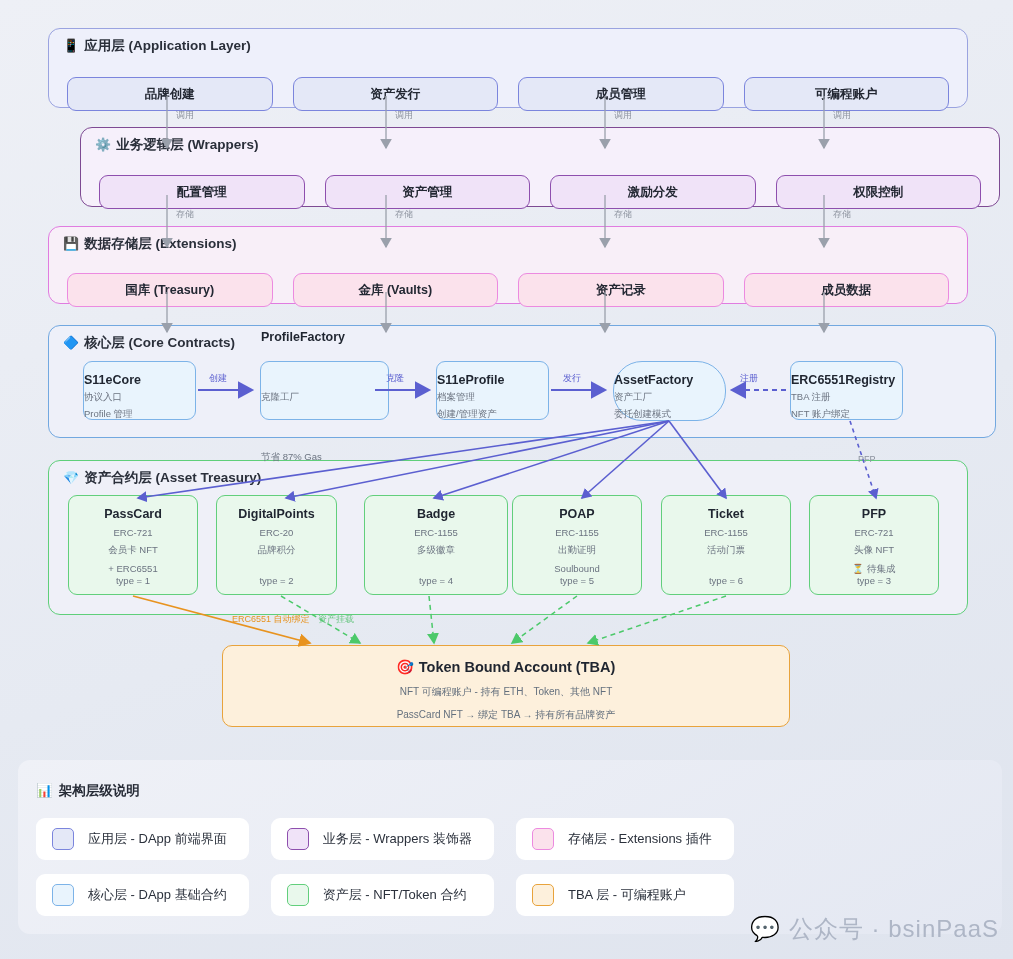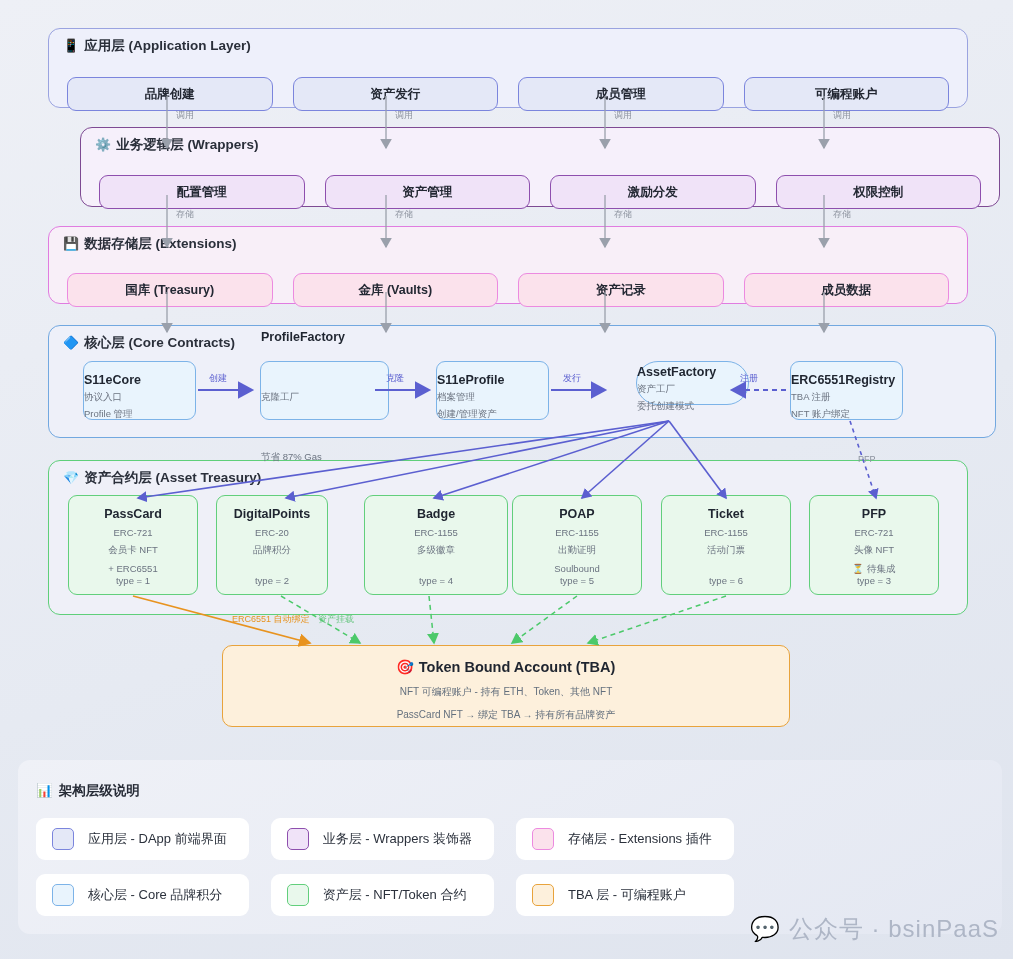--- a/index.html
+++ b/index.html
@@ -150,39 +150,39 @@
   <div class="core-node" style="left:260px; top:361px; width:129px; height:59px;gap:43px;">
     <div class="t">ProfileFactory</div>
     <div class="s">克隆工厂</div>
     <div class="s">节省 87% Gas</div>
   </div>
   <div class="core-node" style="left:436px; top:361px; width:113px; height:59px;">
     <div class="t">S11eProfile</div>
     <div class="s">档案管理</div>
     <div class="s">创建/管理资产</div>
   </div>
-  <div class="core-node" style="left:636px; top:361px; width:113px; height:44px;border-radius:29px;">
+  <div class="core-node" style="left:613px; top:361px; width:113px; height:60px;border-radius:29px;">
     <div class="t">AssetFactory</div>
     <div class="s">资产工厂</div>
     <div class="s">委托创建模式</div>
   </div>
   <div class="core-node" style="left:790px; top:361px; width:113px; height:59px;">
     <div class="t">ERC6551Registry</div>
     <div class="s">TBA 注册</div>
     <div class="s">NFT 账户绑定</div>
   </div>
 
   <div class="asset-card" style="left:68px;  width:130px;">
     <div class="t">PassCard</div>
     <div class="s">ERC-721</div>
     <div class="s">会员卡 NFT</div>
     <div class="s">+ ERC6551</div>
     <div class="ty">type = 1</div>
   </div>
-  <div class="asset-card" style="left:216px; width:112px;">
+  <div class="asset-card" style="left:216px; width:121px;">
     <div class="t">DigitalPoints</div>
     <div class="s">ERC-20</div>
     <div class="s">品牌积分</div>
     <div class="s"></div>
     <div class="ty">type = 2</div>
   </div>
   <div class="asset-card" style="left:364px; width:144px;">
     <div class="t">Badge</div>
     <div class="s">ERC-1155</div>
     <div class="s">多级徽章</div>
@@ -320,21 +320,21 @@
       <div class="legend-item">
         <span class="legend-sw" style="background:#f0e3f8;border-color:#8e4fae;"></span>
         <span class="legend-lb">业务层 - Wrappers 装饰器</span>
       </div>
       <div class="legend-item">
         <span class="legend-sw" style="background:#fbe2ec;border-color:#ec8ae0;"></span>
         <span class="legend-lb">存储层 - Extensions 插件</span>
       </div>
       <div class="legend-item">
         <span class="legend-sw" style="background:#e9f4fd;border-color:#7cb3e8;"></span>
-        <span class="legend-lb">核心层 - Core 品牌积分</span>
+        <span class="legend-lb">核心层 - DApp 基础合约</span>
       </div>
       <div class="legend-item">
         <span class="legend-sw" style="background:#e9f8ec;border-color:#62cf7c;"></span>
         <span class="legend-lb">资产层 - NFT/Token 合约</span>
       </div>
       <div class="legend-item">
         <span class="legend-sw" style="background:#fdf0dc;border-color:#e8a33c;"></span>
         <span class="legend-lb">TBA 层 - 可编程账户</span>
       </div>
     </div>

